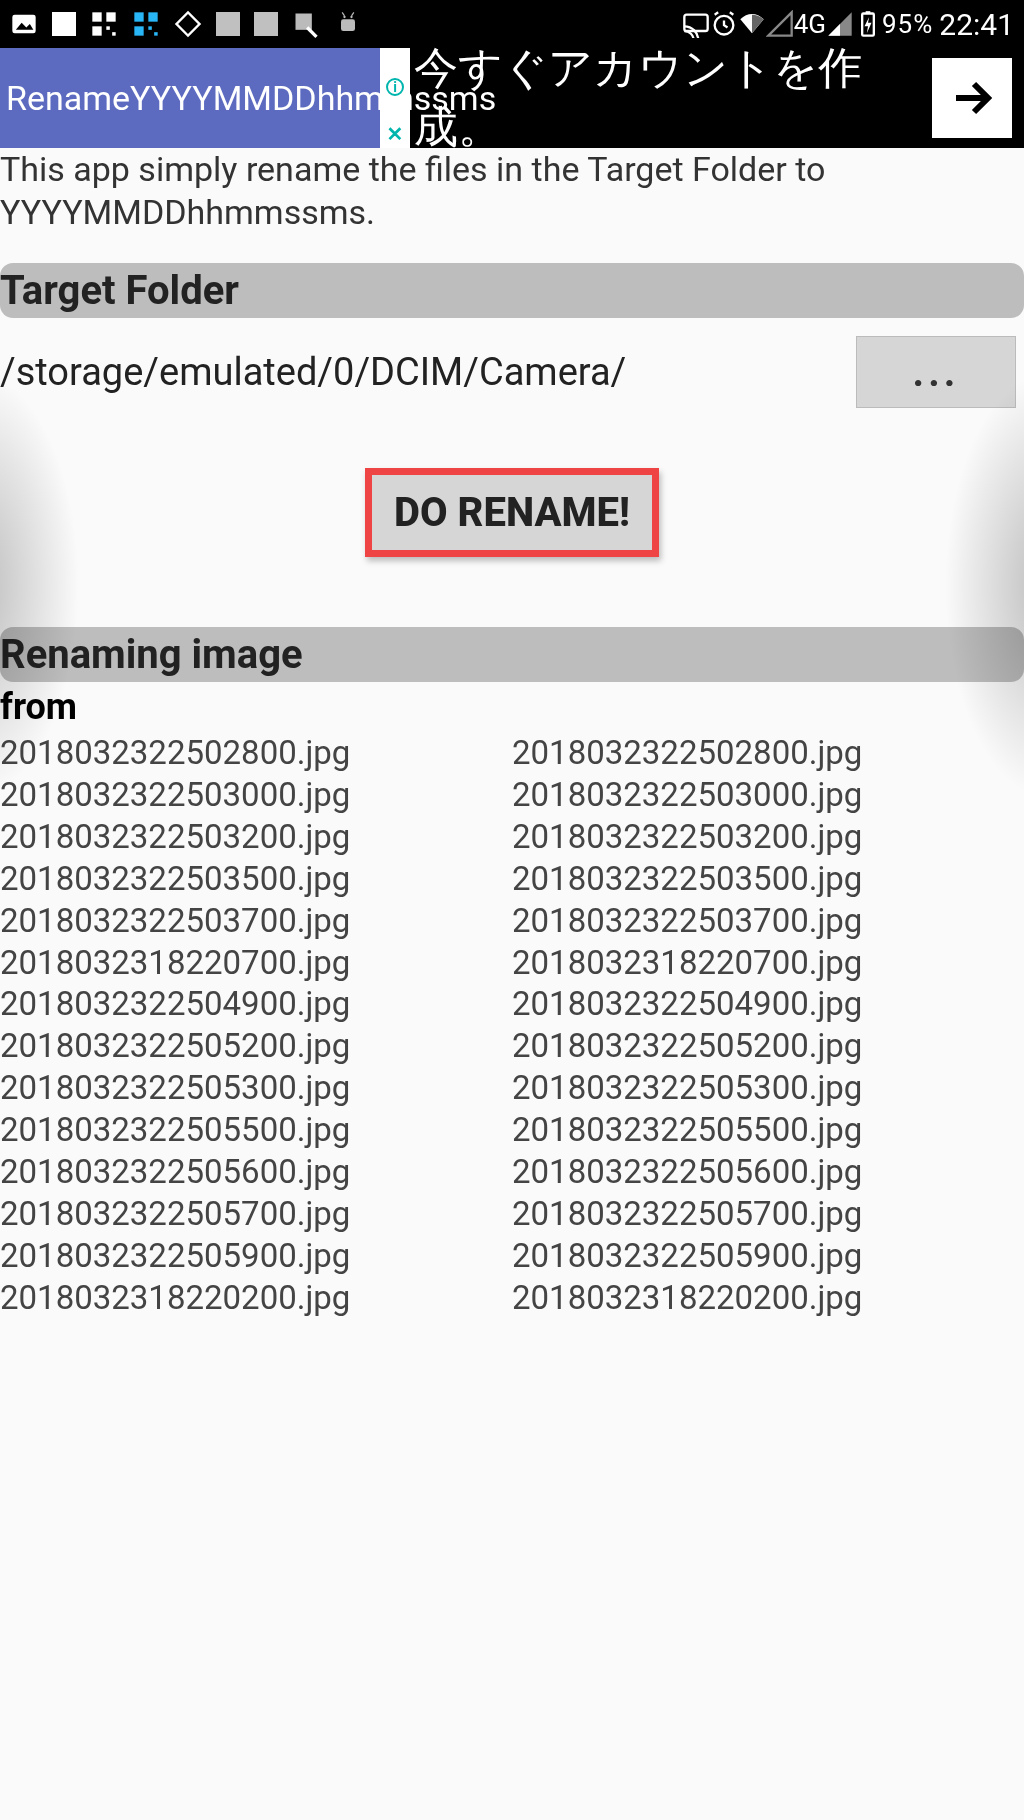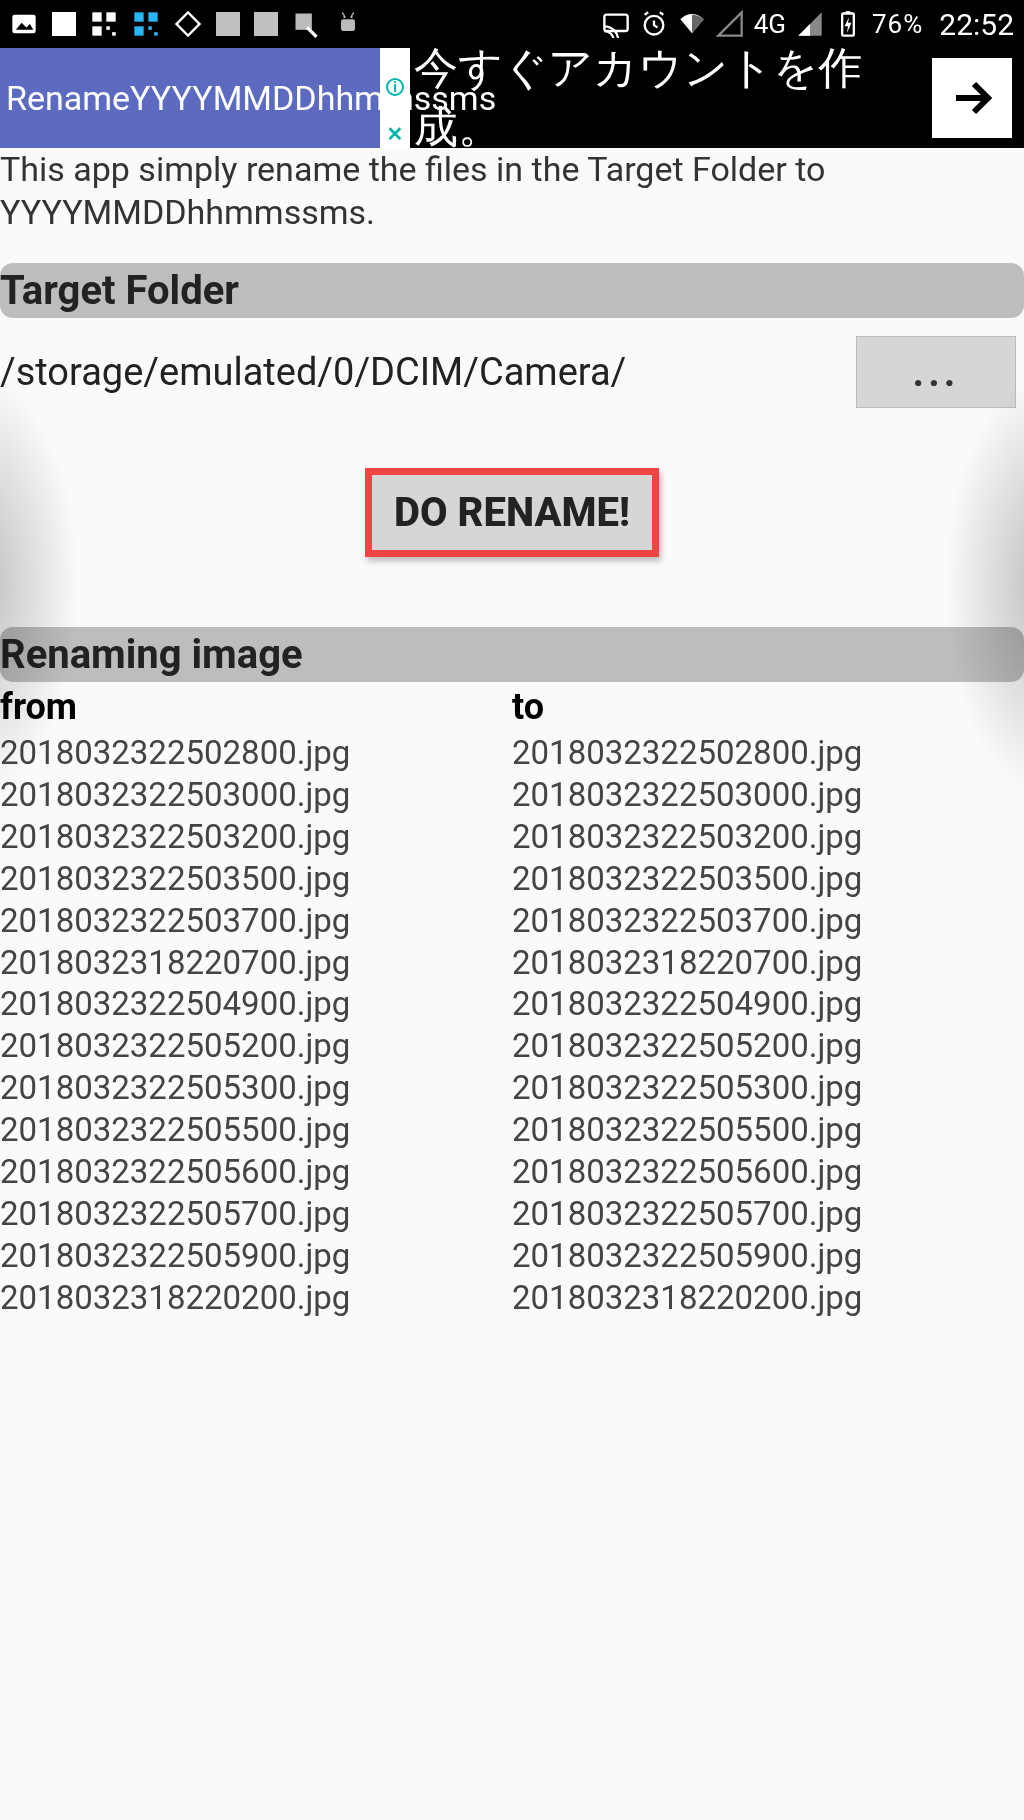--- a/index.html
+++ b/index.html
@@ -27,21 +27,21 @@
     }
     .status-left {
       display: flex;
       align-items: center;
       gap: 14px;
     }
     .status-right {
       margin-left: auto;
       display: flex;
       align-items: center;
-      gap: 10px;
+      gap: 0;
       text-align: center;
     }
     .status-ico {
       width: 28px;
       height: 28px;
       display: inline-flex;
       align-items: center;
       justify-content: center;
     }
     .status-ico svg { width: 28px; height: 28px; }
@@ -268,22 +268,22 @@
           <path d="M2 22 L12 12 L12 22 Z" fill="#fff"></path>
         </svg>
     </span>
     <span class="status-ico">
       <svg viewBox="0 0 24 24" fill="#fff">
           <rect x="7" y="3" width="10" height="19" rx="1" fill="none" stroke="#fff" stroke-width="2"></rect>
           <rect x="10" y="1" width="4" height="2"></rect>
           <polygon points="13,6 9,14 12,14 11,20 15,11 12,11" fill="#fff"></polygon>
         </svg>
     </span>
-    <span class="status-batt">76%</span>
-    <span class="status-clock">22:52</span>
+    <span class="status-batt">95%</span>
+    <span class="status-clock">22:41</span>
   </div>
 </div>
 
 <div class="title-row">
   <div class="app-title">RenameYYYYMMDDhhmmssms</div>
   <div class="ad-info">
     <span class="i">i</span>
     <span class="x">✕</span>
   </div>
   <div class="ad-text">今すぐアカウントを作成。</div>
@@ -302,21 +302,20 @@
   <div class="browse-btn">...</div>
 </div>
 
 <div class="rename-wrap">
   <div class="rename-btn">DO RENAME!</div>
 </div>
 
 <div class="section">Renaming image</div>
 <div class="head-row">
   <div class="col">from</div>
-  <div class="col">to</div>
 </div>
 <div id="file-list">
     <div class="file-row">
       <div class="col">2018032322502800.jpg</div>
       <div class="col">2018032322502800.jpg</div>
     </div>
     <div class="file-row">
       <div class="col">2018032322503000.jpg</div>
       <div class="col">2018032322503000.jpg</div>
     </div>

